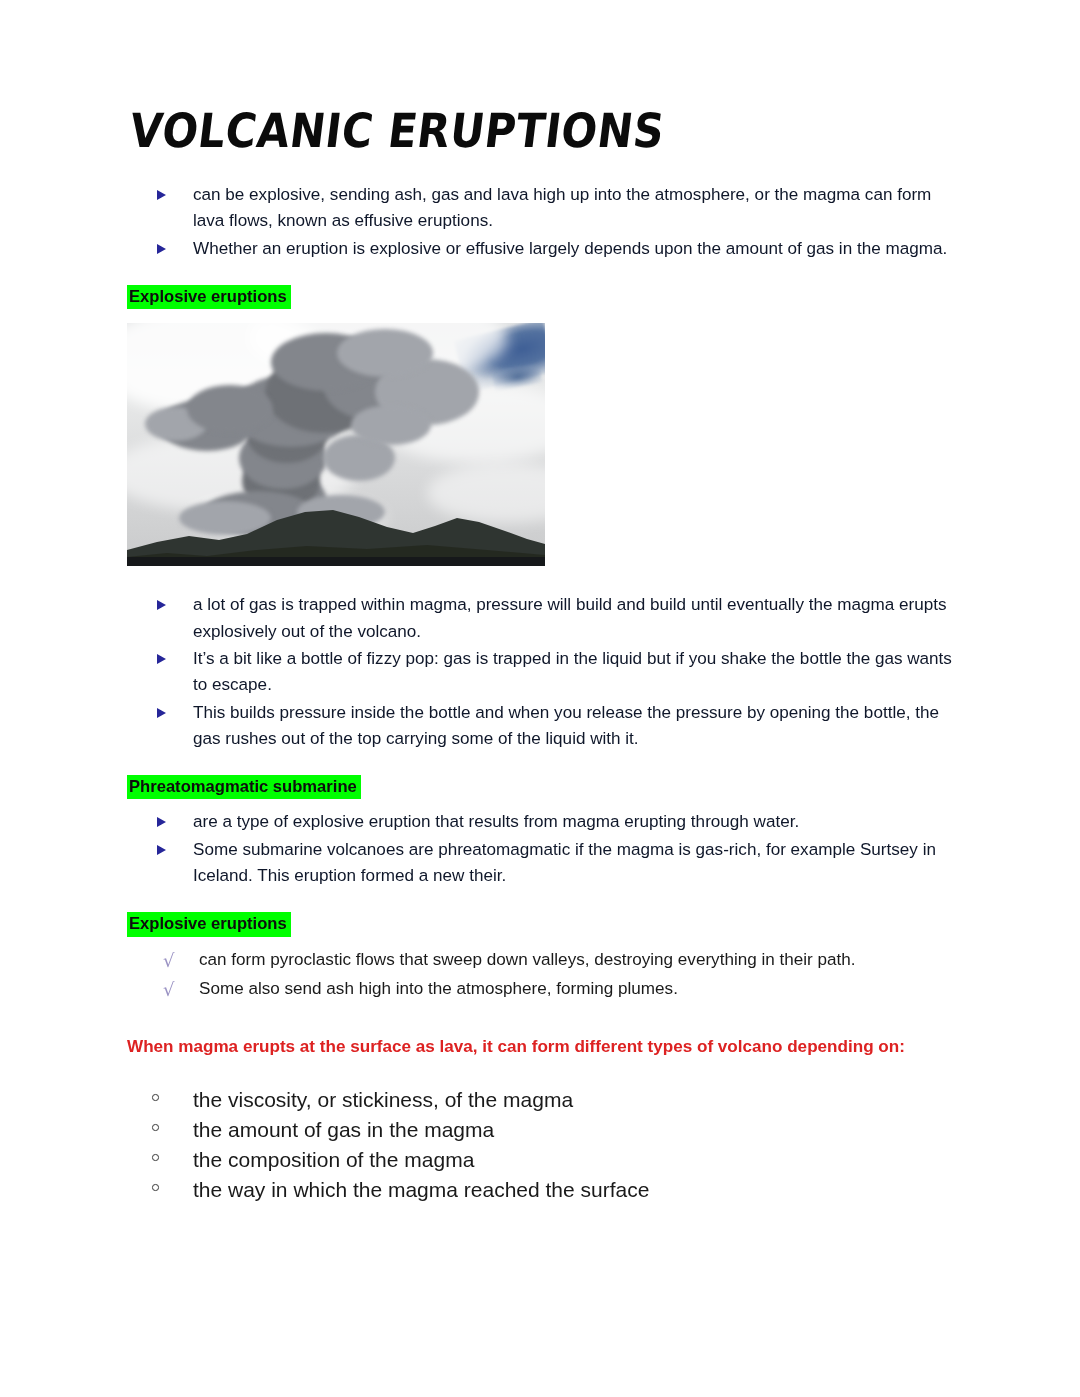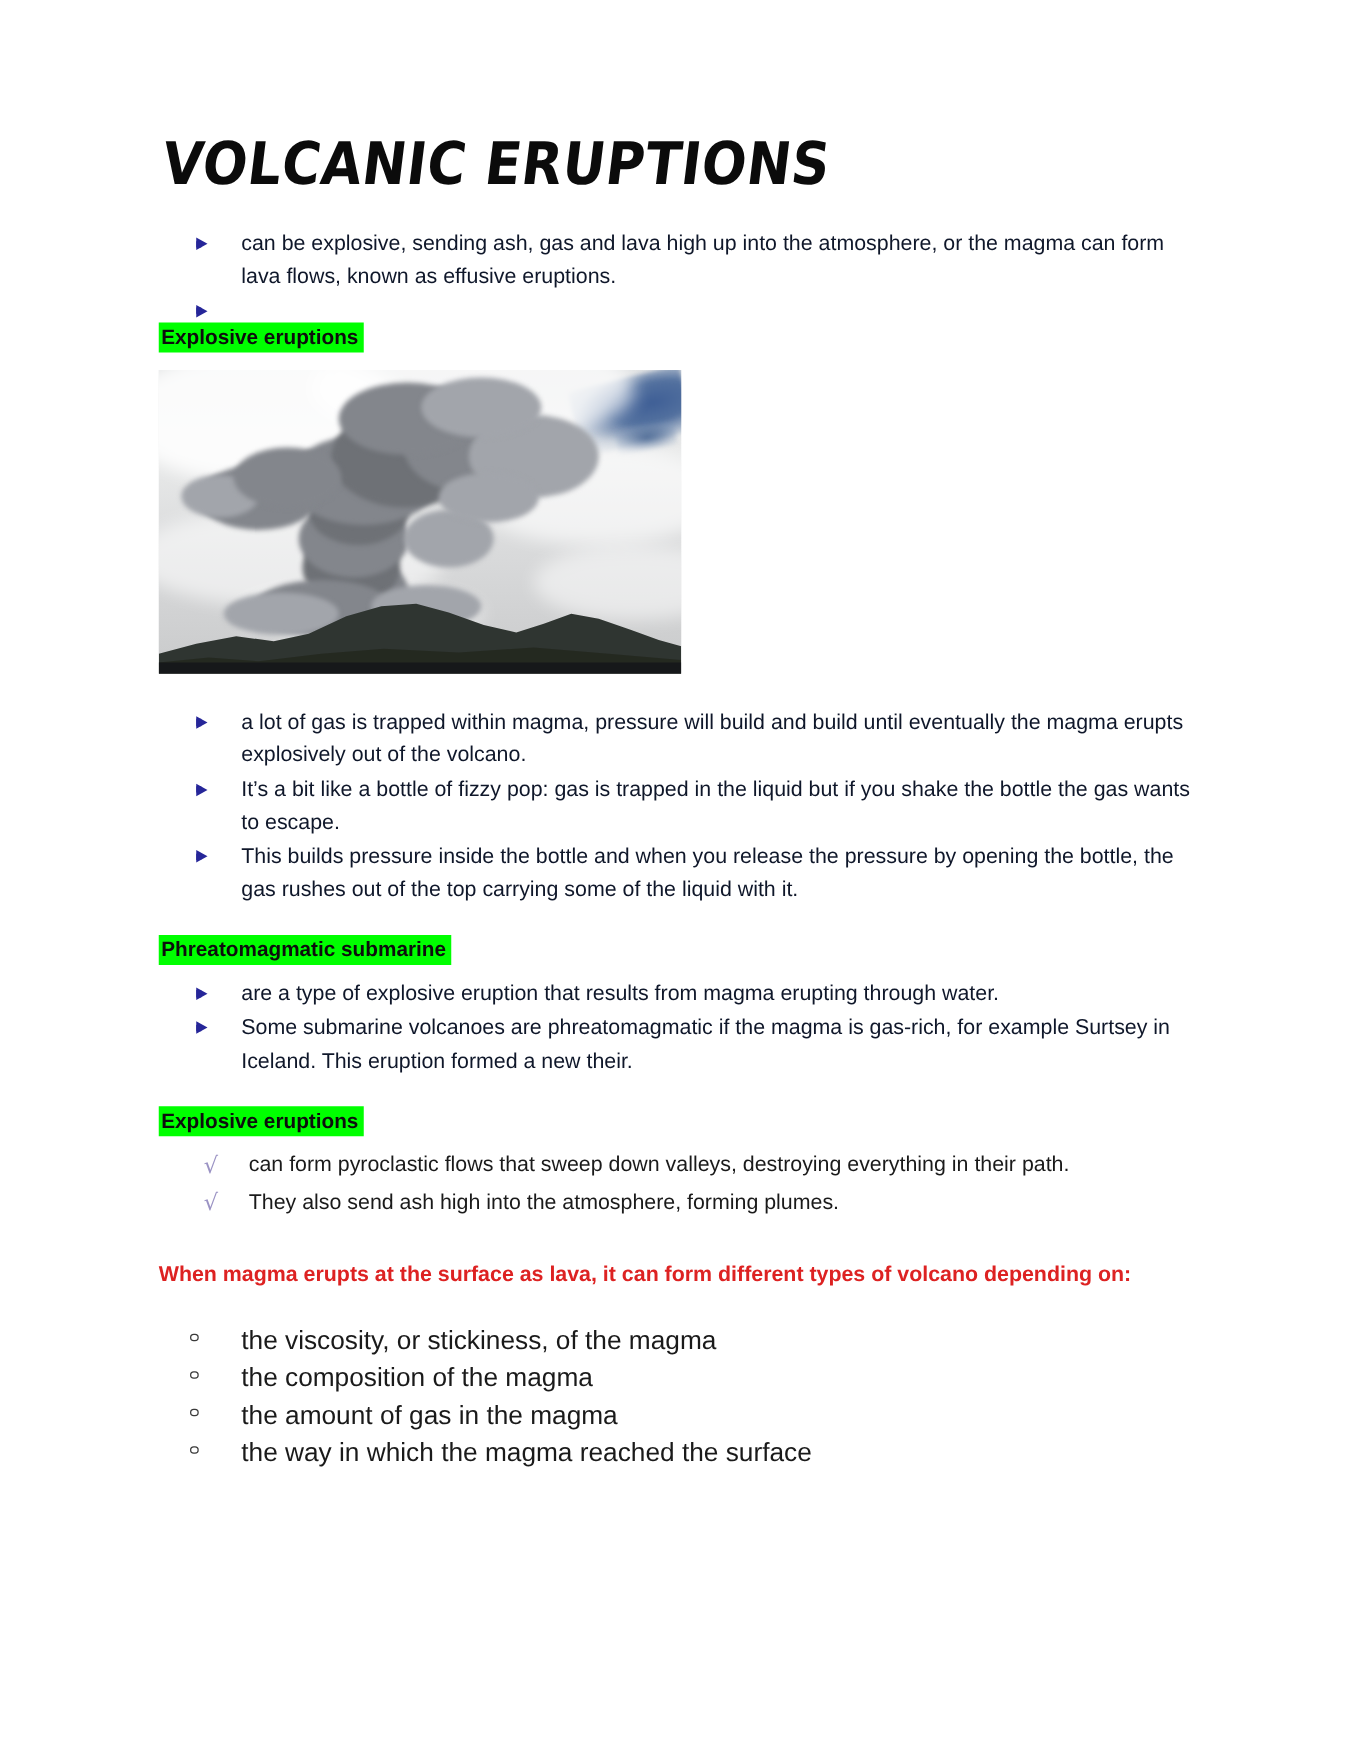--- a/index.html
+++ b/index.html
@@ -231,20 +231,21 @@
 
     <h1 class="doc-title">VOLCANIC ERUPTIONS</h1>
 
     <ul class="arrow-list">
       <li>
         <span class="bullet-arrow"></span>
         <span>can be explosive, sending ash, gas and lava high up into the atmosphere, or the magma can form lava flows, known as effusive eruptions.</span>
       </li>
       <li>
         <span class="bullet-arrow"></span>
+        <span>Whether an eruption is explosive or effusive largely depends upon the amount of gas in the magma.</span>
       </li>
     </ul>
 
     <div class="gap-22"></div>
 
     <div class="heading-row">
       <span class="hl-heading">Explosive eruptions</span>
     </div>
 
     <div class="photo-wrap">
@@ -334,42 +335,42 @@
 
     <div class="gap-10"></div>
 
     <ul class="check-list">
       <li>
         <span class="bullet-check">√</span>
         <span>can form pyroclastic flows that sweep down valleys, destroying everything in their path.</span>
       </li>
       <li>
         <span class="bullet-check">√</span>
-        <span>They also send ash high into the atmosphere, forming plumes.</span>
+        <span>Some also send ash high into the atmosphere, forming plumes.</span>
       </li>
     </ul>
 
     <div class="gap-30"></div>
 
     <p class="red-heading">When magma erupts at the surface as lava, it can form different types of volcano depending on:</p>
 
     <div class="gap-26"></div>
 
     <ul class="circle-list">
       <li>
         <span class="bullet-circle"></span>
         <span>the viscosity, or stickiness, of the magma</span>
       </li>
       <li>
         <span class="bullet-circle"></span>
+        <span>the amount of gas in the magma</span>
+      </li>
+      <li>
+        <span class="bullet-circle"></span>
         <span>the composition of the magma</span>
-      </li>
-      <li>
-        <span class="bullet-circle"></span>
-        <span>the amount of gas in the magma</span>
       </li>
       <li>
         <span class="bullet-circle"></span>
         <span>the way in which the magma reached the surface</span>
       </li>
     </ul>
 
   </div>
 </div>
 

